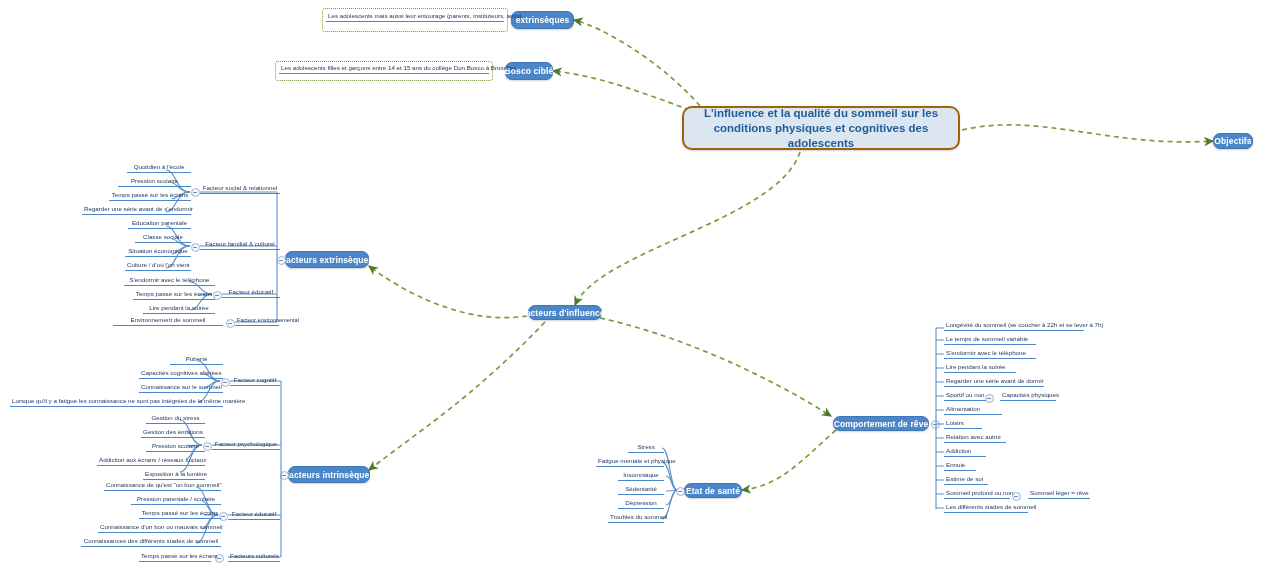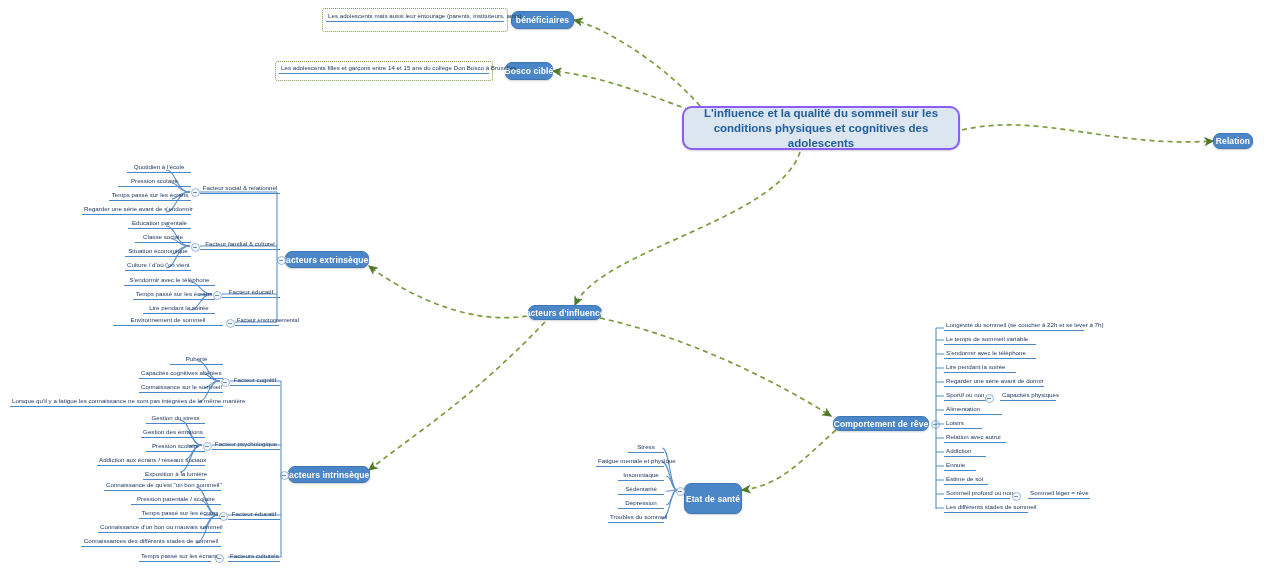--- a/index.html
+++ b/index.html
@@ -9,21 +9,21 @@
     color:#1f3864;
   }
   #canvas{position:absolute;left:0;top:0;width:1264px;height:571px;}
   svg.links{position:absolute;left:0;top:0;width:1264px;height:571px;pointer-events:none;}
 
   
   .central{
     position:absolute;
     box-sizing:border-box;
     background:#dce6f1;
-    border:2px solid #8b5cf6;
+    border:2px solid #a16207;
     border-radius:10px;
     color:#1f5c99;
     font-weight:bold;
     font-size:11.5px;
     line-height:15px;
     text-align:center;
     display:flex;align-items:center;justify-content:center;
     padding:4px 10px;
     box-shadow:0 1px 2px rgba(0,0,0,.18);
   }
@@ -110,27 +110,27 @@
 
       <path d="M836,430 C800,462 780,486 742,490"></path>
     </g>
   </svg>
 
   <div class="boundary" style="left:322px;top:8px;width:186px;height:24px;"></div>
   <div class="boundary" style="left:275px;top:61px;width:218px;height:20px;"></div>
 
   <div class="central" style="left:682px;top:106px;width:278px;height:44px;">L'influence et la qualité du sommeil sur les conditions physiques et cognitives des adolescents</div>
 
-  <div class="pill" style="left:511px;top:11px;width:63px;height:18px;">bénéficiaires</div>
+  <div class="pill" style="left:511px;top:11px;width:63px;height:18px;">extrinsèques</div>
   <div class="leaf" style="left:326px;top:12px;width:178px;">Les adolescents mais aussi leur entourage (parents, instituteurs, amis)</div>
 
   <div class="pill" style="left:505px;top:62px;width:48px;height:18px;">Bosco ciblé</div>
   <div class="leaf" style="left:279px;top:64px;width:210px;">Les adolescents filles et garçons entre 14 et 15 ans du collège Don Bosco à Bruxelles.</div>
 
-  <div class="pill" style="left:1213px;top:133px;width:40px;height:16px;">Relation</div>
+  <div class="pill" style="left:1213px;top:133px;width:40px;height:16px;">Objectifs</div>
 
   <div class="pill" style="left:528px;top:305px;width:74px;height:15px;">Facteurs d'influences</div>
 
   <div class="pill" style="left:285px;top:251px;width:84px;height:17px;">Facteurs extrinsèques</div>
   <div class="toggle" style="left:277px;top:256px;"></div>
 
   <svg class="links" viewBox="0 0 1264 571">
     <g fill="none" stroke="#5b8fc9" stroke-width="1.1">
       <path d="M277,260 L277,192 M277,260 L277,246 M277,260 L277,294 M277,260 L277,322"></path>
       <path d="M277,192 L200,192 M277,246 L200,246 M277,294 L222,294 M277,322 L235,322"></path>
@@ -222,21 +222,21 @@
   <div class="leaf" style="left:104px;top:481px;width:117px;">Connaissance de qu'est "un bon sommeil"</div>
   <div class="leaf" style="left:131px;top:495px;width:90px;">Pression parentale / scolaire</div>
   <div class="leaf" style="left:139px;top:509px;width:82px;">Temps passé sur les écrans</div>
   <div class="leaf" style="left:98px;top:523px;width:123px;">Connaissance d'un bon ou mauvais sommeil</div>
   <div class="leaf" style="left:81px;top:537px;width:140px;">Connaissances des différents stades de sommeil</div>
 
   <div class="leaf" style="left:228px;top:552px;width:52px;">Facteurs culturels</div>
   <div class="toggle" style="left:215px;top:554px;"></div>
   <div class="leaf" style="left:139px;top:552px;width:72px;">Temps passé sur les écrans</div>
 
-  <div class="pill" style="left:684px;top:483px;width:58px;height:31px;">Etat de santé</div>
+  <div class="pill" style="left:684px;top:483px;width:58px;height:15px;">Etat de santé</div>
   <div class="toggle" style="left:676px;top:487px;"></div>
 
   <svg class="links" viewBox="0 0 1264 571">
     <g fill="none" stroke="#5b8fc9" stroke-width="1.1">
       <path d="M677,490 C670,490 670,448 662,448"></path>
       <path d="M677,490 C670,490 670,462 662,462"></path>
       <path d="M677,490 C672,490 672,476 666,476"></path>
       <path d="M677,490 C672,490 672,491 666,491"></path>
       <path d="M677,490 C672,490 672,505 666,505"></path>
       <path d="M677,490 C670,490 670,519 662,519"></path>

